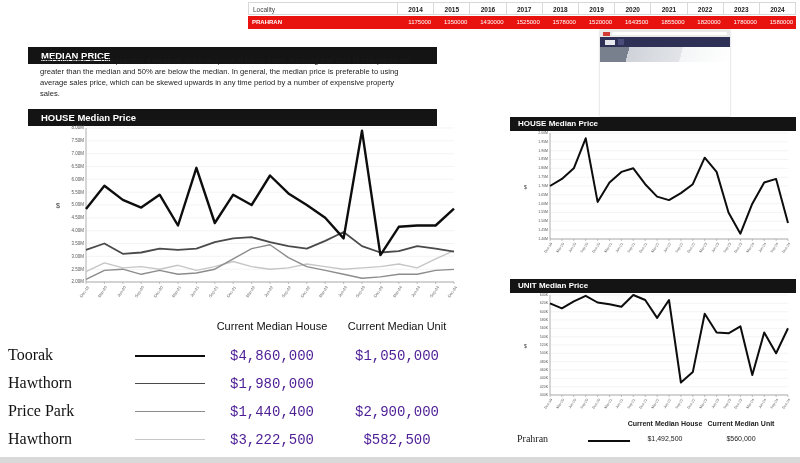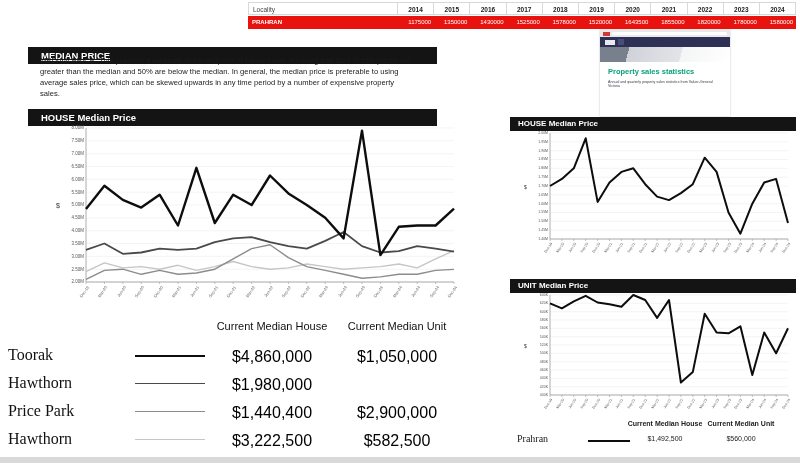--- a/index.html
+++ b/index.html
@@ -30,21 +30,21 @@
          transform:rotate(-55deg);transform-origin:100% 0;}
   .ylab{position:absolute;left:0;color:#333;}
   
   .legend{position:absolute;left:6px;top:320px;width:462px;}
   .lg-head{position:relative;height:22px;font-size:11px;color:#111;}
   .lg-row{position:relative;height:28px;}
   .lg-name{position:absolute;left:2px;top:4px;font-family:"Liberation Serif",serif;font-size:16px;color:#111;}
   .lg-swatch{position:absolute;left:129px;top:13px;width:70px;height:0;}
   .lg-col1{position:absolute;left:200px;width:132px;text-align:center;}
   .lg-col2{position:absolute;left:330px;width:122px;text-align:center;}
-  .lg-val{top:6px;font-size:16px;color:#000000;}
+  .lg-val{top:6px;font-size:14px;color:#4c1d95;font-family:Liberation Mono, monospace;}
   
   .plegend{position:absolute;left:505px;top:420px;width:292px;}
   .p-head{position:relative;height:13px;font-size:7px;font-weight:700;color:#222;}
   .p-row{position:relative;height:14px;}
   .p-name{position:absolute;left:12px;top:0;font-family:"Liberation Serif",serif;font-size:10px;}
   .p-swatch{position:absolute;left:83px;top:7px;width:42px;height:0;}
   .p-col1{position:absolute;left:120px;width:80px;text-align:center;}
   .p-col2{position:absolute;left:196px;width:80px;text-align:center;}
   .p-val{top:2px;font-size:7px;font-weight:400;}
   
@@ -103,24 +103,20 @@
 <div class="embed">
   <div class="em-chrome">
     <span class="em-tab"></span>
     <span class="em-url"></span>
   </div>
   <div class="em-nav">
     <span class="em-logo"></span>
     <span class="em-mark"></span>
   </div>
   <div class="em-stripe"></div>
-  <div class="em-body">
-    <div class="em-heading" style="color: rgb(10, 163, 119);">Property sales statistics</div>
-    <div class="em-sub">Annual and quarterly property sales statistics from Valuer-General Victoria</div>
-  </div>
 </div>
 
 <div class="bar bar-big" style="top:47px;text-decoration:underline;">MEDIAN PRICE</div>
 <div class="desc">MEDIAN PRICE: This provides a measure of the midpoint of house sales, meaning that 50% of sale prices are greater than the median and 50% are below the median. In general, the median price is preferable to using average sales price, which can be skewed upwards in any time period by a number of expensive property sales.</div>
 <div class="bar bar-big" style="top:109px;">HOUSE Median Price</div>
 <div class="chart" style="left:56px;top:128px;width:404px;height:182px;">
     <div class="ytick" style="right:376px;top:-2.7px;font-size:4.5px">8.00M</div>
     <div class="ytick" style="right:376px;top:10.1px;font-size:4.5px">7.50M</div>
     <div class="ytick" style="right:376px;top:23.0px;font-size:4.5px">7.00M</div>
     <div class="ytick" style="right:376px;top:35.8px;font-size:4.5px">6.50M</div>

